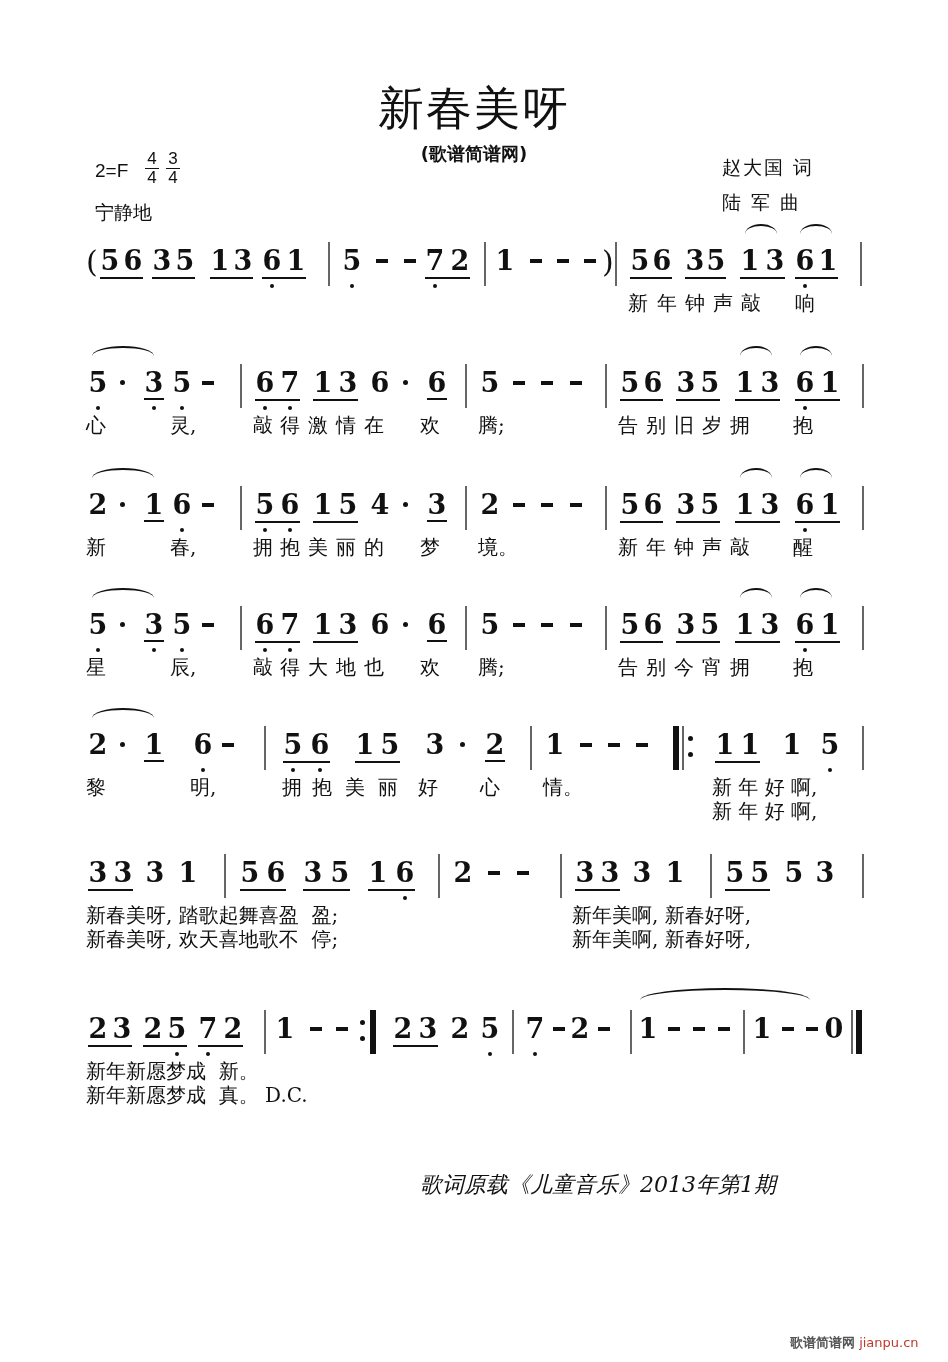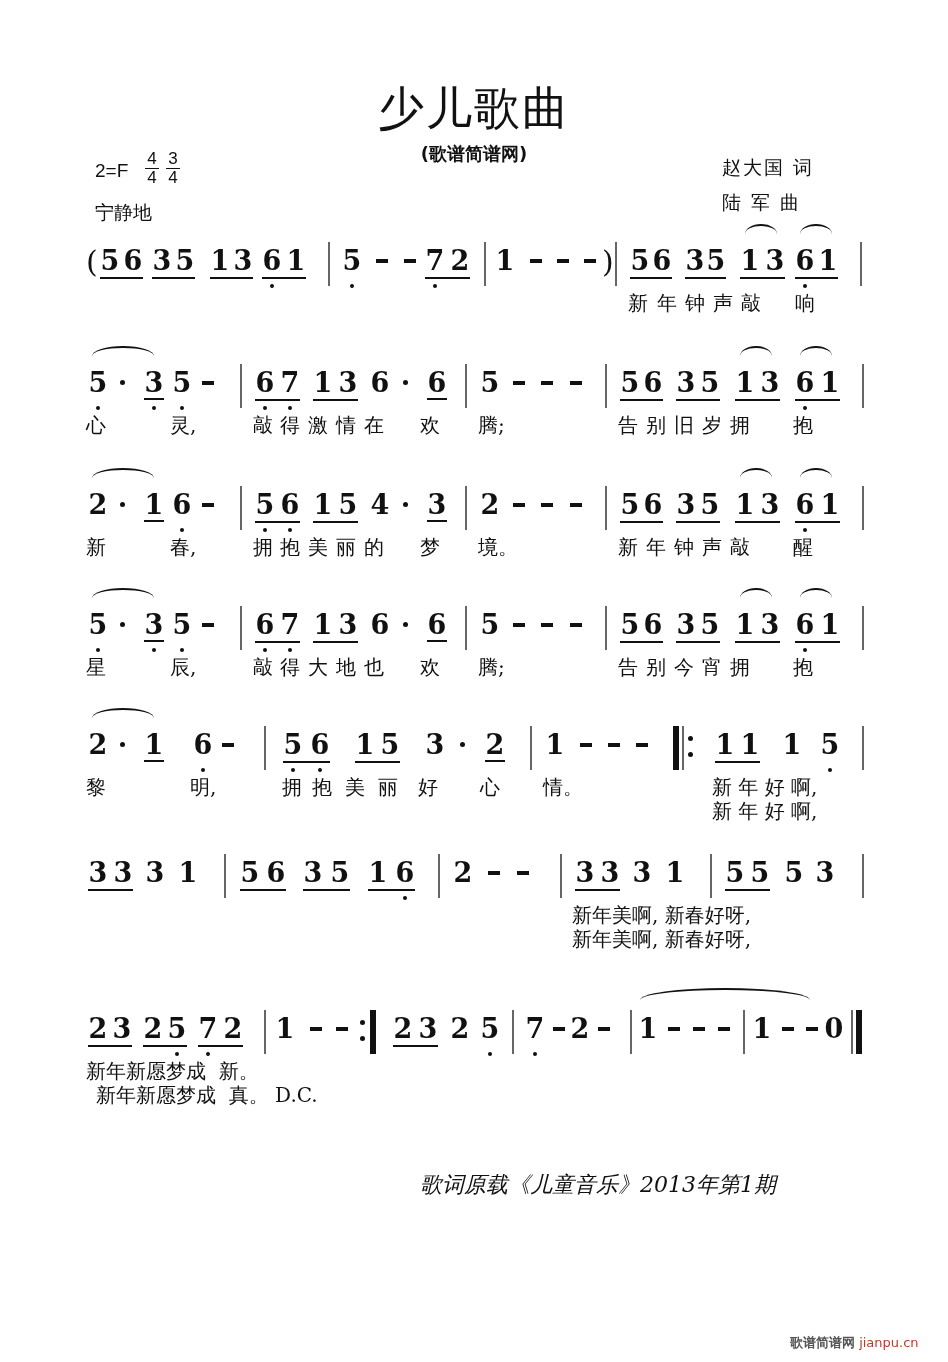--- a/index.html
+++ b/index.html
@@ -26,21 +26,21 @@
   .paren{position:absolute;top:-2px;font-size:30px;font-family:"DejaVu Serif",serif;}
   .slur{position:absolute;top:-22px;height:18px;border-top:2px solid #111;border-radius:50% 50% 0 0;}
   .lyric{position:absolute;font-size:20px;font-family:"DejaVu Serif",serif;letter-spacing:0;white-space:pre;}
   .footer{position:absolute;left:420px;top:1170px;font-family:"DejaVu Serif",serif;font-style:italic;font-size:22px;}
   .wm{position:absolute;left:790px;top:1334px;font-family:"DejaVu Sans",sans-serif;font-size:13px;color:#555;}
   .wm span{color:#c0392b;}
 </style>
 </head>
 <body>
 
-<div class="title">少儿歌曲</div>
+<div class="title">新春美呀</div>
 <div class="subtitle">(歌谱简谱网)</div>
 <div class="key">2=F</div>
 <div class="ts" style="left:145px"><span class="n">4</span><span>4</span></div>
 <div class="ts" style="left:166px"><span class="n">3</span><span>4</span></div>
 <div class="tempo">宁静地</div>
 <div class="credit" style="top:155px">赵大国 词</div>
 <div class="credit" style="top:190px">陆  军 曲</div>
 
 <div class="row" style="top:246px">
   <span class="paren" style="left:86px">(</span>
@@ -328,21 +328,23 @@
   <span class="ul" style="left:575px;width:45px"></span>
   <span class="note" style="left:632px">3</span>
   <span class="note" style="left:665px">1</span>
   <span class="bar" style="left:710px"></span>
   <span class="note" style="left:725px">5</span>
   <span class="note" style="left:750px">5</span>
   <span class="ul" style="left:725px;width:45px"></span>
   <span class="note" style="left:784px">5</span>
   <span class="note" style="left:815px">3</span>
   <span class="bar" style="left:862px"></span>
+  <div class="lyric" style="left:86px;top:44px">新春美呀, 踏歌起舞喜盈  盈;</div>
   <div class="lyric" style="left:572px;top:44px">新年美啊, 新春好呀,</div>
+  <div class="lyric" style="left:86px;top:68px">新春美呀, 欢天喜地歌不  停;</div>
   <div class="lyric" style="left:572px;top:68px">新年美啊, 新春好呀,</div>
 </div>
 
 <div class="row" style="top:1014px">
   <span class="note" style="left:88px">2</span>
   <span class="note" style="left:112px">3</span>
   <span class="ul" style="left:88px;width:44px"></span>
   <span class="note" style="left:143px">2</span>
   <span class="note" style="left:167px">5<i class="dot"></i></span>
   <span class="ul" style="left:143px;width:44px"></span>
@@ -372,17 +374,17 @@
   <span class="dash" style="left:693px"></span>
   <span class="dash" style="left:718px"></span>
   <span class="bar" style="left:743px"></span>
   <span class="note" style="left:752px">1</span>
   <span class="dash" style="left:782px"></span>
   <span class="dash" style="left:806px"></span>
   <span class="note" style="left:824px">0</span>
   <span class="bar" style="left:851px"></span>
   <span class="bar thick" style="left:856px"></span>
   <div class="lyric" style="left:86px;top:44px">新年新愿梦成  新。</div>
-  <div class="lyric" style="left:96px;top:68px">新年新愿梦成  真。 D.C.</div>
+  <div class="lyric" style="left:86px;top:68px">新年新愿梦成  真。 D.C.</div>
 </div>
 
 <div class="footer">歌词原载《儿童音乐》2013年第1期</div>
 <div class="wm"><b>歌谱简谱网</b> <span>jianpu.cn</span></div>
 
 </body></html>

